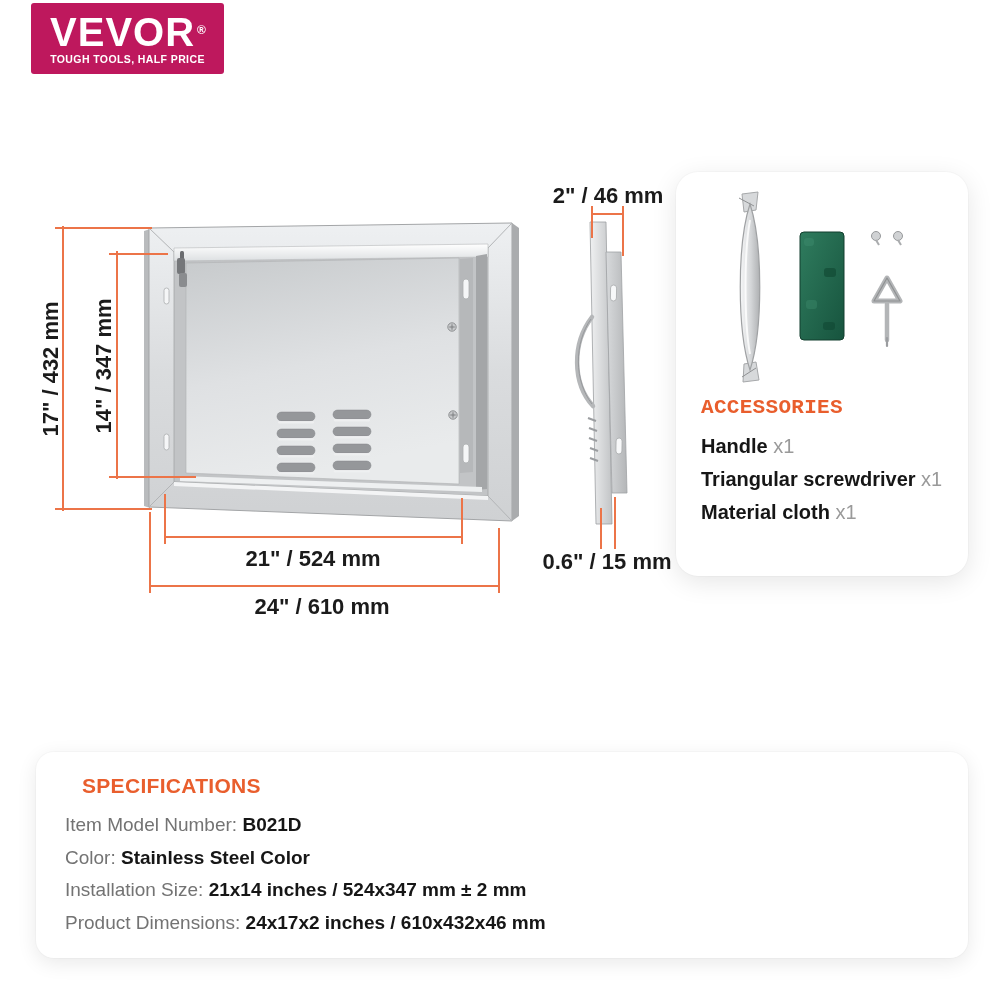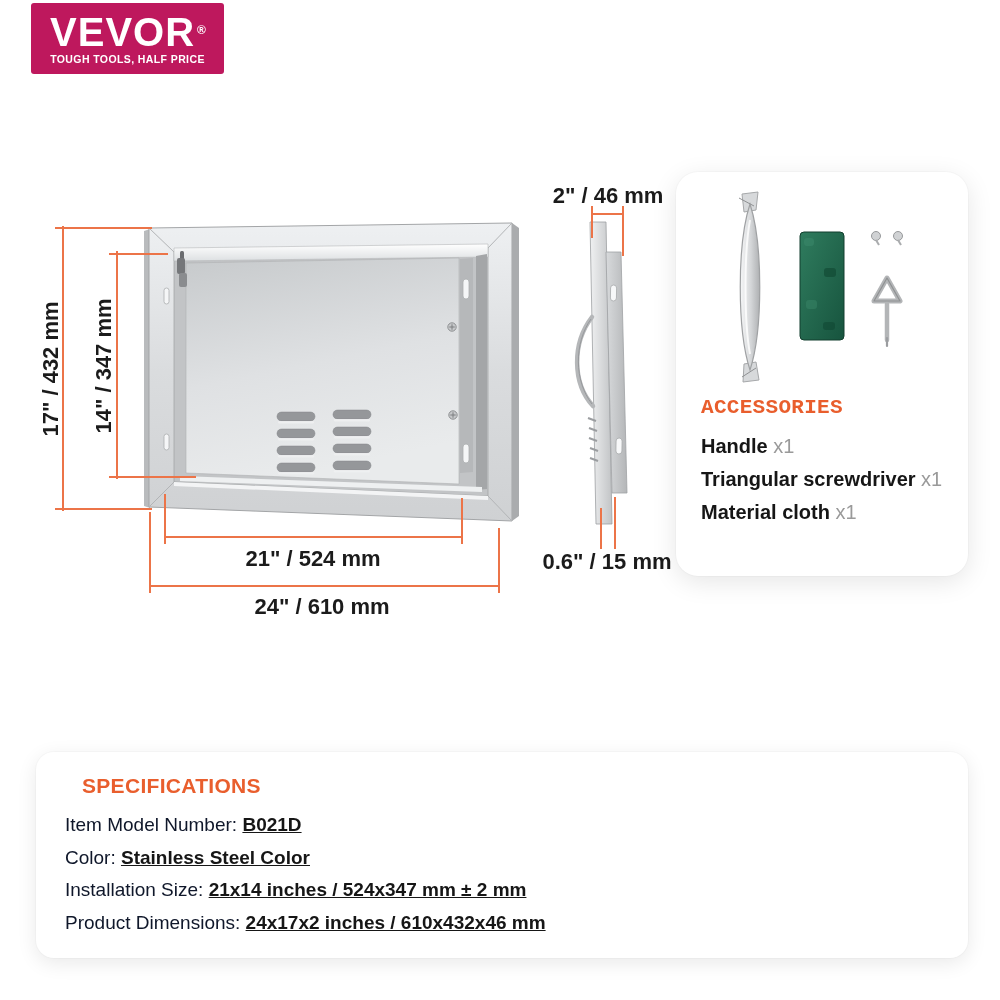--- a/index.html
+++ b/index.html
@@ -27,22 +27,22 @@
   .acc-name{font-weight:bold;color:#161616;}
   .acc-qty{color:#9a9a9a;}
 
   
   .spec-card{position:absolute;left:36px;top:752px;width:932px;height:206px;background:#fff;
              border-radius:18px;box-shadow:0 5px 20px rgba(0,0,0,.09), 0 0 0 1px rgba(0,0,0,.02);}
   .spec-title{position:absolute;left:29px;top:22px;font-size:21px;font-weight:bold;color:#E95E2D;letter-spacing:.3px;margin-left:17px;}
   .spec-left{position:absolute;left:29px;top:57px;}
   .spec-right{position:absolute;right:30px;top:57px;text-align:right;}
   .spec-row{line-height:32.5px;font-size:19px;white-space:nowrap;}
-  .spec-label{color:#0f172a;}
-  .spec-value{font-weight:bold;color:#161616;text-decoration:underline;}
+  .spec-label{color:#737373;}
+  .spec-value{font-weight:bold;color:#161616;}
 </style>
 </head>
 <body>
 
 <div class="page">
 
   <div class="logo">
     <div class="logo-brand">
       <span>VEVOR</span><span class="logo-reg">®</span>
     </div>

